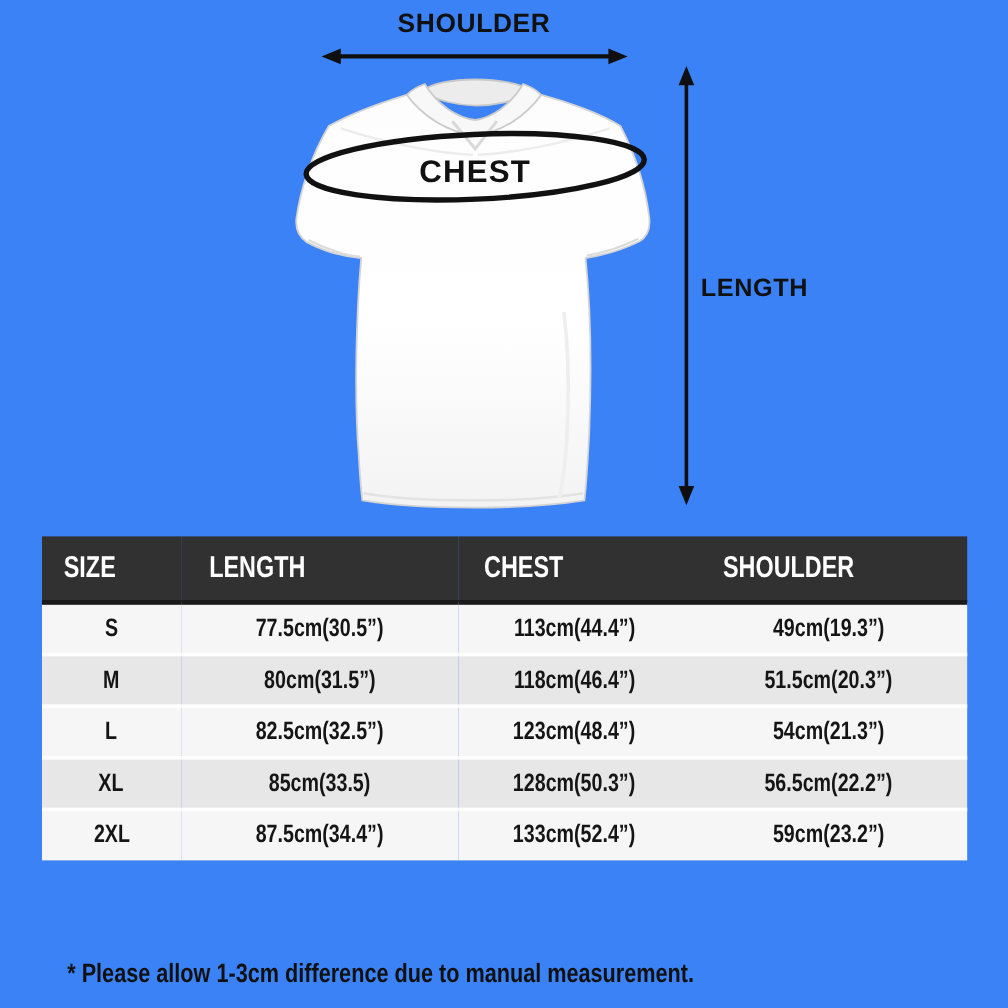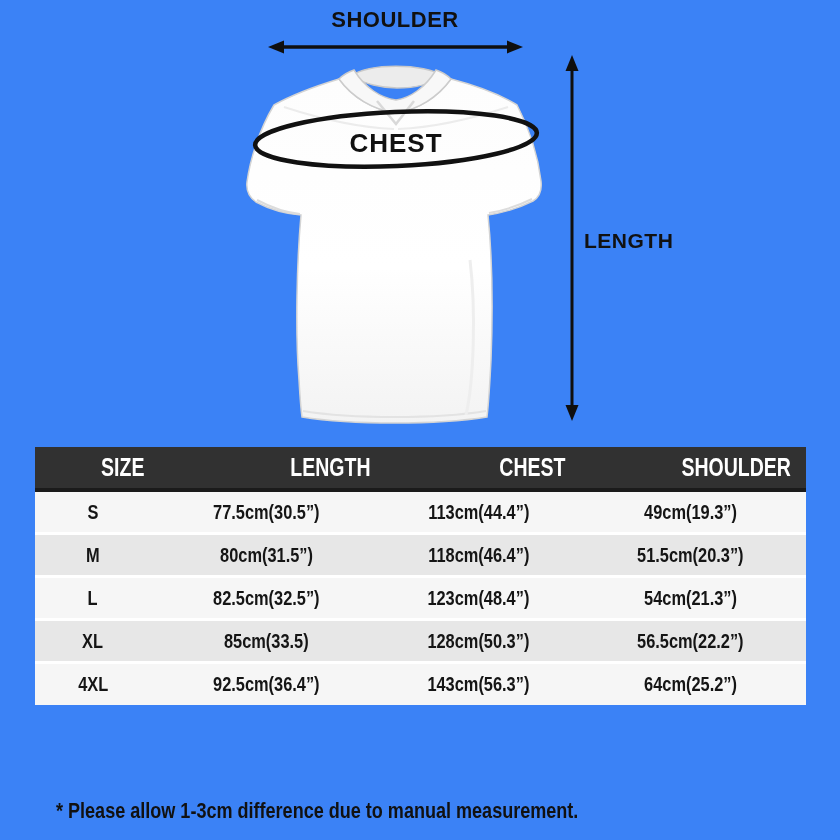--- a/index.html
+++ b/index.html
@@ -55,22 +55,22 @@
   }
   .size-table thead tr {
     background: #313131;
     height: 43px;
   }
   .size-table thead th {
     border-bottom: 4px solid #1b1b1b;
     color: #ffffff;
     font-size: 25px;
     font-weight: bold;
-    text-align: right;
-    padding: 0;
+    text-align: left;
+    padding: 12px;
   }
   .size-table tbody tr { height: 43px; }
   .size-table tbody tr { border-top: 3px solid #ffffff; }
   .size-table tbody tr:nth-child(odd)  { background: #f6f6f6; }
   .size-table tbody tr:nth-child(even) { background: #e7e7e7; }
   .size-table tbody td {
     color: #151515;
     font-size: 21px;
     font-weight: bold;
     text-align: center;
@@ -201,24 +201,24 @@
         <td><span class="cond">123cm(48.4”)</span></td>
         <td><span class="cond">54cm(21.3”)</span></td>
       </tr>
       <tr>
         <td><span class="cond">XL</span></td>
         <td><span class="cond">85cm(33.5)</span></td>
         <td><span class="cond">128cm(50.3”)</span></td>
         <td><span class="cond">56.5cm(22.2”)</span></td>
       </tr>
       <tr>
-        <td><span class="cond">4XL</span></td>
-        <td><span class="cond">92.5cm(36.4”)</span></td>
-        <td><span class="cond">143cm(56.3”)</span></td>
-        <td><span class="cond">64cm(25.2”)</span></td>
+        <td><span class="cond">2XL</span></td>
+        <td><span class="cond">87.5cm(34.4”)</span></td>
+        <td><span class="cond">133cm(52.4”)</span></td>
+        <td><span class="cond">59cm(23.2”)</span></td>
       </tr>
     </tbody>
   </table>
 
   <div class="note">
     <span class="cond">* Please allow 1-3cm difference due to manual measurement.</span>
   </div>
 
 </div>
 

